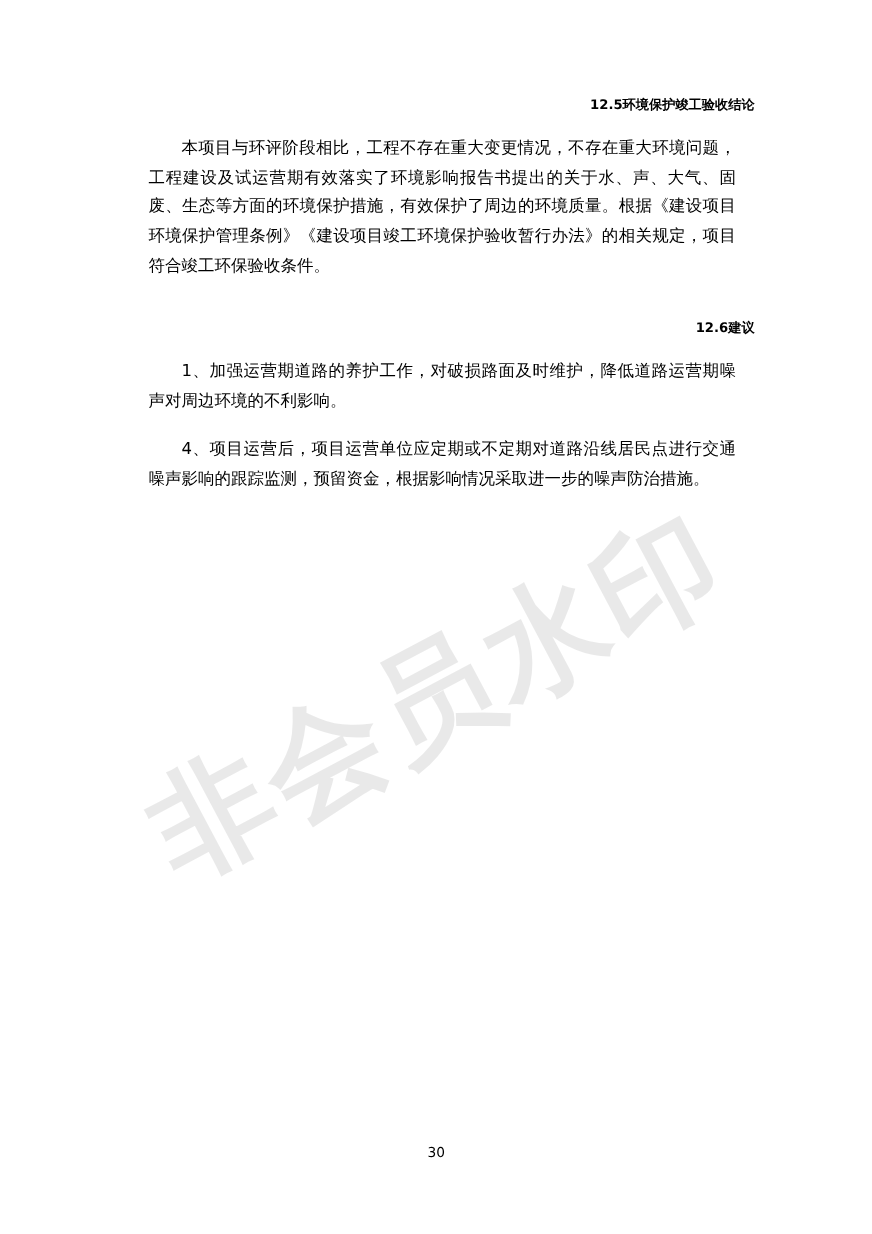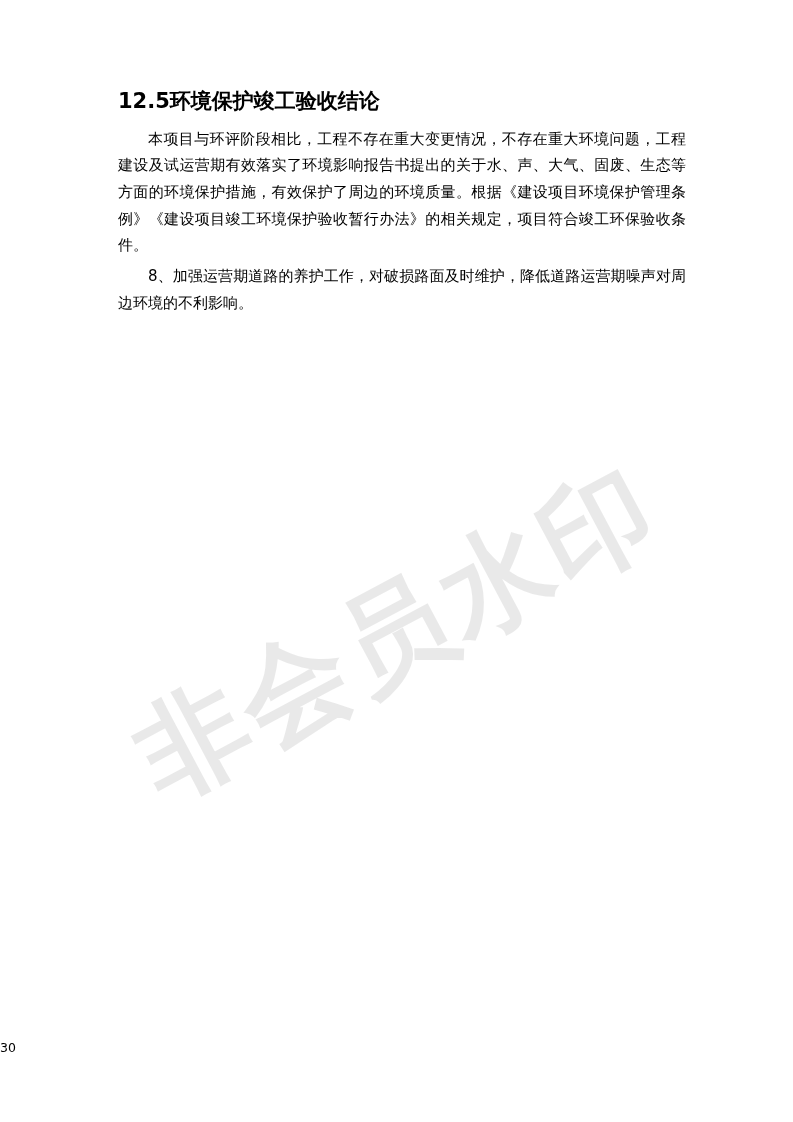--- a/index.html
+++ b/index.html
@@ -16,34 +16,35 @@
     font-family: "DejaVu Sans", "Liberation Sans", sans-serif;
     color: #000000;
   }
   .content {
     position: absolute;
     left: 118px;
     top: 86px;
     width: 568px;
   }
   .h2 {
-    font-size: 21px;
+    font-size: 12px;
     font-weight: bold;
     line-height: 1.5;
     margin: 0 0 8px 0;
     letter-spacing: 0px;
+    text-align: right;
   }
   .h2.second {
     margin-top: 14px;
     margin-bottom: 6px;
   }
   p.body {
     font-size: 15px;
     line-height: 1.78;
-    margin: 0;
+    margin: 17px;
     text-align: justify;
     text-justify: inter-ideograph;
     text-indent: 2em;
   }
   p.body + p.body {
     margin-top: 0px;
   }
   .section-gap {
     height: 4px;
   }
@@ -58,37 +59,40 @@
     white-space: nowrap;
     letter-spacing: 4px;
     user-select: none;
     font-family: "DejaVu Sans", "Liberation Sans", sans-serif;
   }
   .page-number {
     position: absolute;
     left: 0;
     right: 0;
     top: 1040px;
+    text-align: center;
     font-size: 12.5px;
     color: #000000;
   }
 </style>
 </head>
 <body>
 
 <div class="page">
 
   <div class="watermark">非会员水印</div>
 
   <div class="content">
 
     <h2 class="h2">12.5环境保护竣工验收结论</h2>
     <p class="body">本项目与环评阶段相比，工程不存在重大变更情况，不存在重大环境问题，工程建设及试运营期有效落实了环境影响报告书提出的关于水、声、大气、固废、生态等方面的环境保护措施，有效保护了周边的环境质量。根据《建设项目环境保护管理条例》《建设项目竣工环境保护验收暂行办法》的相关规定，项目符合竣工环保验收条件。</p>
 
     <div class="section-gap"></div>
 
-    <p class="body">8、加强运营期道路的养护工作，对破损路面及时维护，降低道路运营期噪声对周边环境的不利影响。</p>
+    <h2 class="h2 second">12.6建议</h2>
+    <p class="body">1、加强运营期道路的养护工作，对破损路面及时维护，降低道路运营期噪声对周边环境的不利影响。</p>
+    <p class="body">4、项目运营后，项目运营单位应定期或不定期对道路沿线居民点进行交通噪声影响的跟踪监测，预留资金，根据影响情况采取进一步的噪声防治措施。</p>
 
   </div>
 
   <div class="page-number">30</div>
 
 </div>
 
 </body></html>

